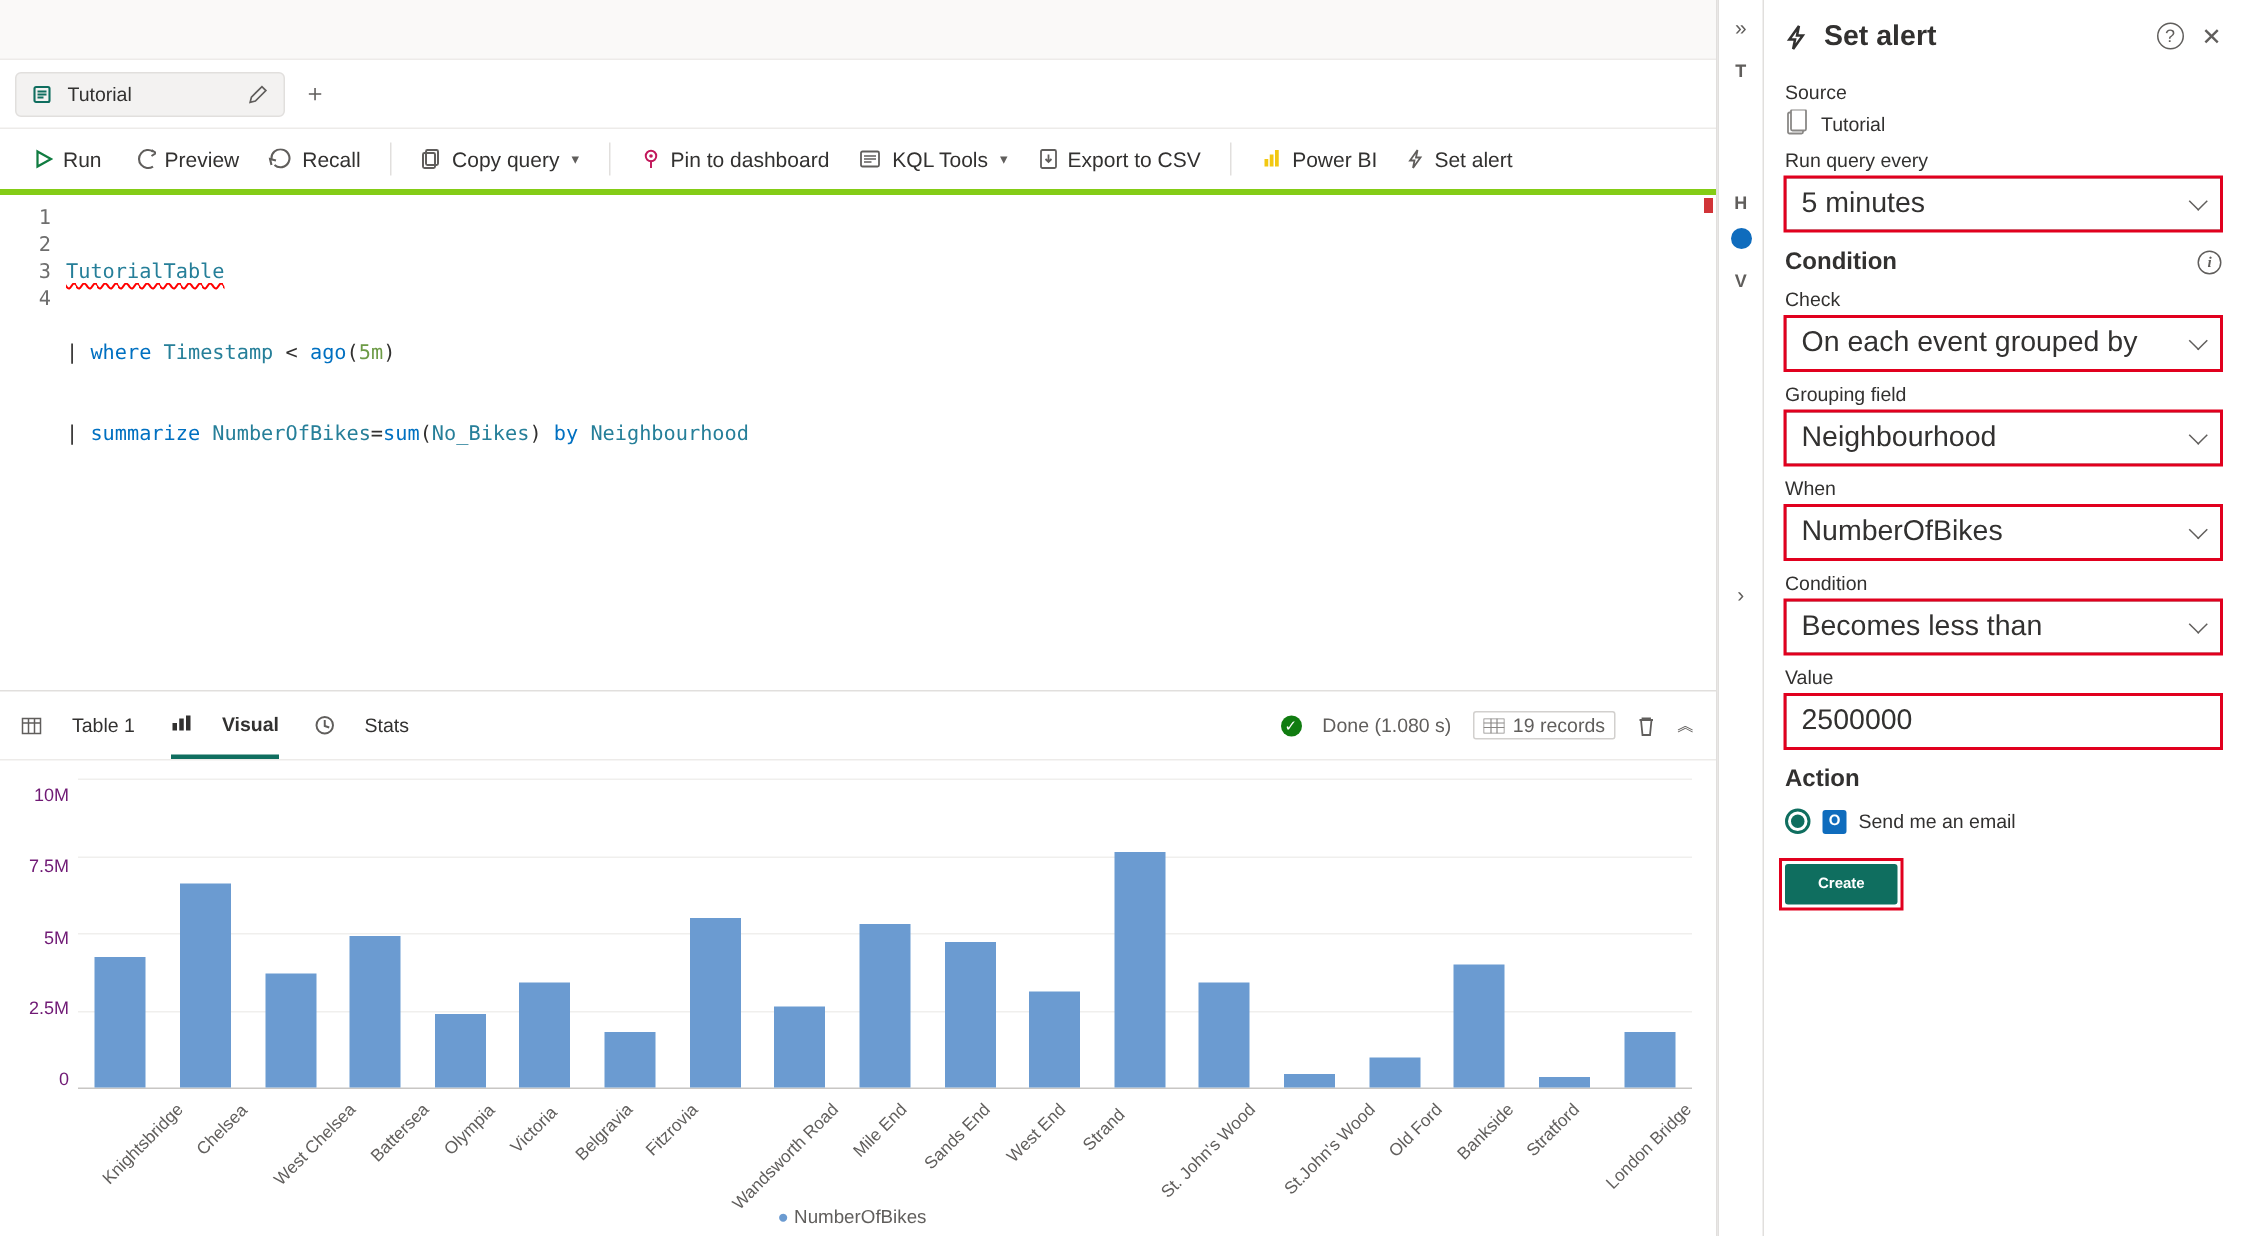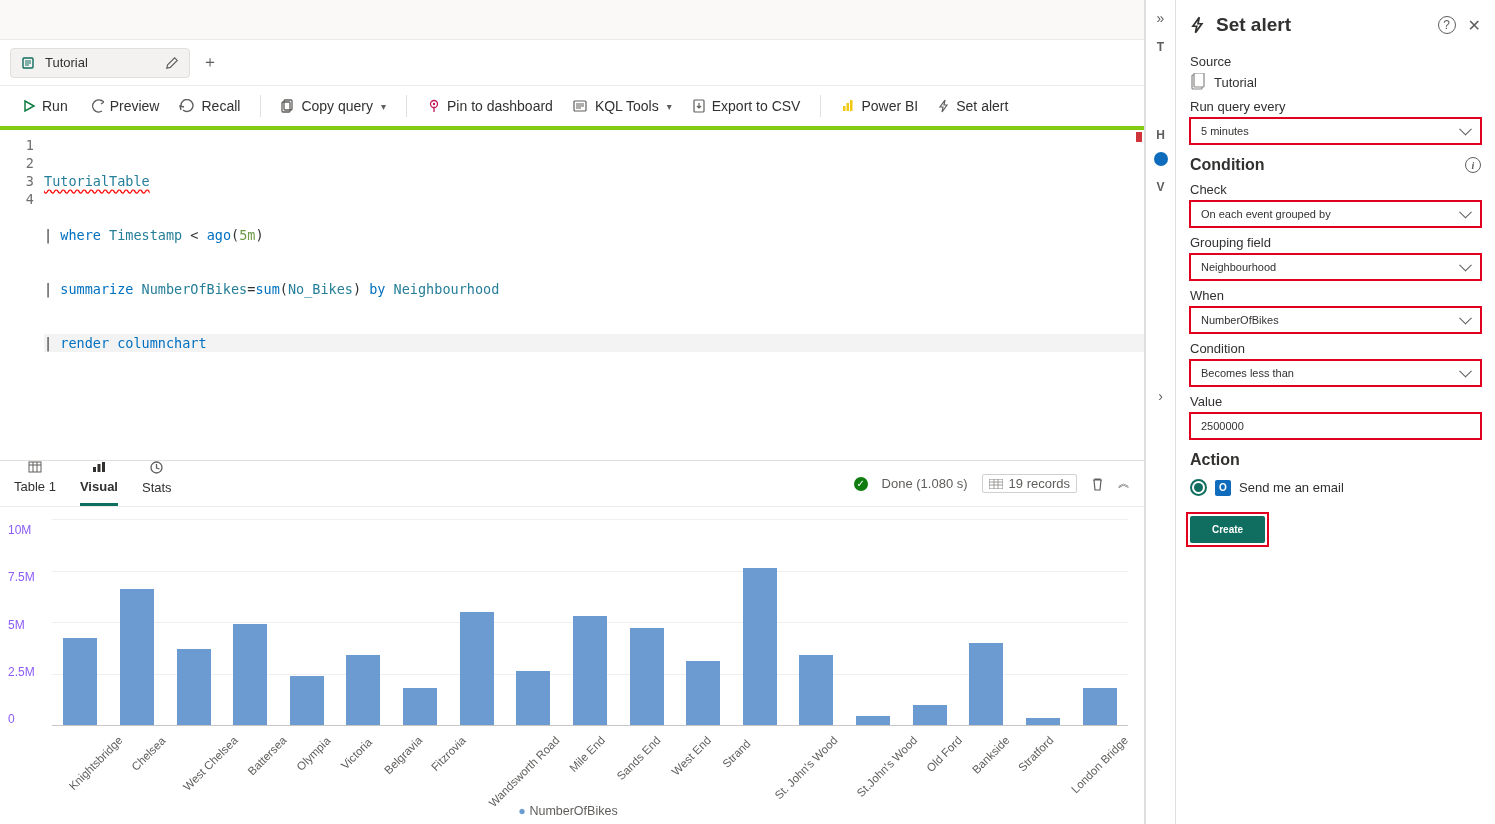--- a/index.html
+++ b/index.html
@@ -36,51 +36,51 @@
 .col { color:#267f99;text-align:right; }
 .squig { text-decoration: underline wavy red; text-underline-offset:3px; }
 .pipe { color:#323130; }
 .by { color:#0070c1; }
 .ruler { position:absolute; right:0; top:0; width:10px; height:100%; }
 .ruler-mark { position:absolute; right:2px; top:2px; width:6px; height:10px; background:#d13438; }
 
 
 .results { border-top:1px solid #e1dfdd; flex:1; display:flex; flex-direction:column; }
 .results-tabs { display:flex; align-items:center; height:46px; border-bottom:1px solid #edebe9; padding:0 14px; gap:24px; }
-.rt { display:flex; align-items:center; gap:6px; color:#323130; cursor:pointer; height:100%;flex-direction:column; }
+.rt { display:flex; align-items:center; gap:20px; color:#323130; cursor:pointer; height:100%; }
 .rt.active { border-bottom:3px solid #0f6e5f; font-weight:600; }
 .results-right { margin-left:auto; display:flex; align-items:center; gap:14px; color:#605e5c; font-size:13px; }
 .status-dot { width:14px; height:14px; border-radius:50%; background:#107c10; color:#fff; display:inline-flex; align-items:center; justify-content:center; font-size:10px; }
 .records-badge { border:1px solid #d2d0ce; border-radius:2px; padding:1px 6px; display:flex; align-items:center; gap:6px; }
 
 
 .chart-wrap { flex:1; display:flex; flex-direction:column; padding:12px 16px 4px 8px; }
 .chart-area { flex:1; display:flex; }
-.yaxis { width:44px; display:flex; flex-direction:column; justify-content:space-between; align-items:flex-start; padding:4px 6px 0 0; color:#8b5cf6; font-size:12px; }
+.yaxis { width:44px; display:flex; flex-direction:column; justify-content:space-between; align-items:flex-end; padding:4px 6px 0 0; color:#701a75; font-size:12px; }
 .plot { flex:1; position:relative; border-bottom:1px solid #c8c6c4; }
 .grid-line { position:absolute; left:0; right:0; height:0; border-top:1px solid #f0efed; }
 .bars { position:absolute; left:0; right:0; bottom:0; top:0; display:flex; align-items:flex-end; gap:0; }
 .bar-col { flex:1; display:flex; flex-direction:column; align-items:center; height:100%; justify-content:flex-end; }
 .bar { width:60%; background:#6b9bd1; }
 .xlabel { flex:1; text-align:center; transform: rotate(-45deg) ; transform-origin: top right; font-size:11.5px; color:#605e5c; white-space:nowrap; position:relative; top:8px; right:6px; }
 .xaxis-wrap { height:72px; position:relative; margin-left:44px; }
 .xaxis-abs { display:flex; height:100%;} 
 .legend { text-align:center; color:#605e5c; font-size:12.5px; padding:6px 0 2px; }
 .legend-dot { color:#6b9bd1; }
 
 
 .sp-header { display:flex; align-items:center; padding:14px 14px 10px 14px; gap:10px; }
 .sp-title { font-size:19px; font-weight:600; }
 .sp-header-right { margin-left:auto; display:flex; gap:12px; color:#605e5c; }
 .sp-body { padding:0 14px 12px; overflow:auto; flex:1; }
 .sp-section-title { font-size:16px; font-weight:600; margin:12px 0 8px; display:flex; align-items:center; }
 .sp-label { font-size:13px; color:#323130; margin:8px 0 4px; }
 .sp-source { display:flex; align-items:center; gap:8px; margin-top:4px; }
 .sp-source .doc-icon { color:#605e5c; }
-.sp-select, .sp-input { width:100%; border:1px solid #8a8886; padding:6px 26px 6px 10px; font-size:11px; background:#fff; position:relative; }
+.sp-select, .sp-input { width:100%; border:1px solid #8a8886; padding:6px 26px 6px 10px; font-size:19px; background:#fff; position:relative; }
 .hl { outline:2px solid #e1001e; outline-offset:-1px; }
 .sp-select::after { content:""; position:absolute; right:10px; top:50%; width:8px; height:8px; border-right:1.5px solid #605e5c; border-bottom:1.5px solid #605e5c; transform: translateY(-70%) rotate(45deg); }
 .sp-select { cursor:pointer; }
 .radio-row { display:flex; align-items:center; gap:8px; margin-top:10px; }
 .radio { width:17px; height:17px; border-radius:50%; border:2px solid #0f6e5f; display:inline-flex; align-items:center; justify-content:center; }
 .radio .dot { width:9px; height:9px; border-radius:50%; background:#0f6e5f; }
 .outlook-icon { width:16px; height:16px; background:#0f6cbd; color:#fff; font-size:10px; display:inline-flex; align-items:center; justify-content:center; border-radius:2px; font-weight:600; }
 .create-row { margin-top:20px; }
 .create-btn { background:#0f6e5f; color:#fff; padding:8px 22px; border:none; font-size:10px; font-weight:600; border-radius:2px; cursor:pointer; }
 .create-wrap { display:inline-block; outline:2px solid #e1001e; outline-offset:2px; }
@@ -210,21 +210,20 @@
     <div class="gutter">
       <div>1</div>
       <div>2</div>
       <div>3</div>
       <div>4</div>
     </div>
     <div class="code" style="flex:1">
       <div class="line"><span class="col squig">TutorialTable</span></div>
       <div class="line"><span class="pipe">| </span><span class="kw">where</span> <span class="col">Timestamp</span> <span class="op">&lt;</span> <span class="fn">ago</span>(<span class="num">5m</span>)</div>
       <div class="line"><span class="pipe">| </span><span class="kw">summarize</span> <span class="col">NumberOfBikes</span><span>=</span><span class="fn">sum</span>(<span class="col">No_Bikes</span>) <span class="by">by</span> <span class="col">Neighbourhood</span></div>
-      <div class="line cur-line"><span class="pipe">| </span><span class="kw">render</span> <span class="fn">columnchart</span></div>
     </div>
     <div class="ruler">
         <div class="ruler-mark"></div>
       </div>
   </div>
 
   <div class="results">
     <div class="results-tabs">
       <div class="rt">
         <span>

